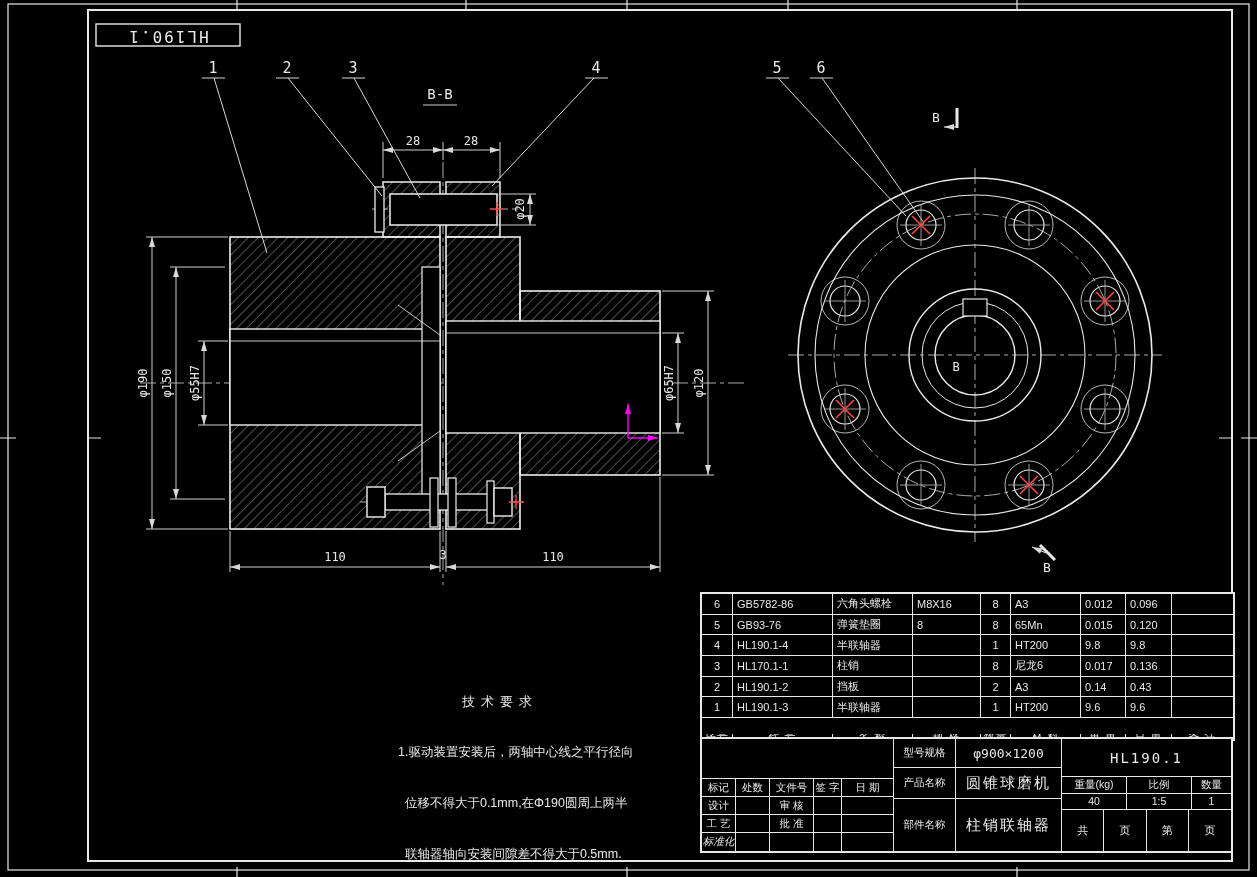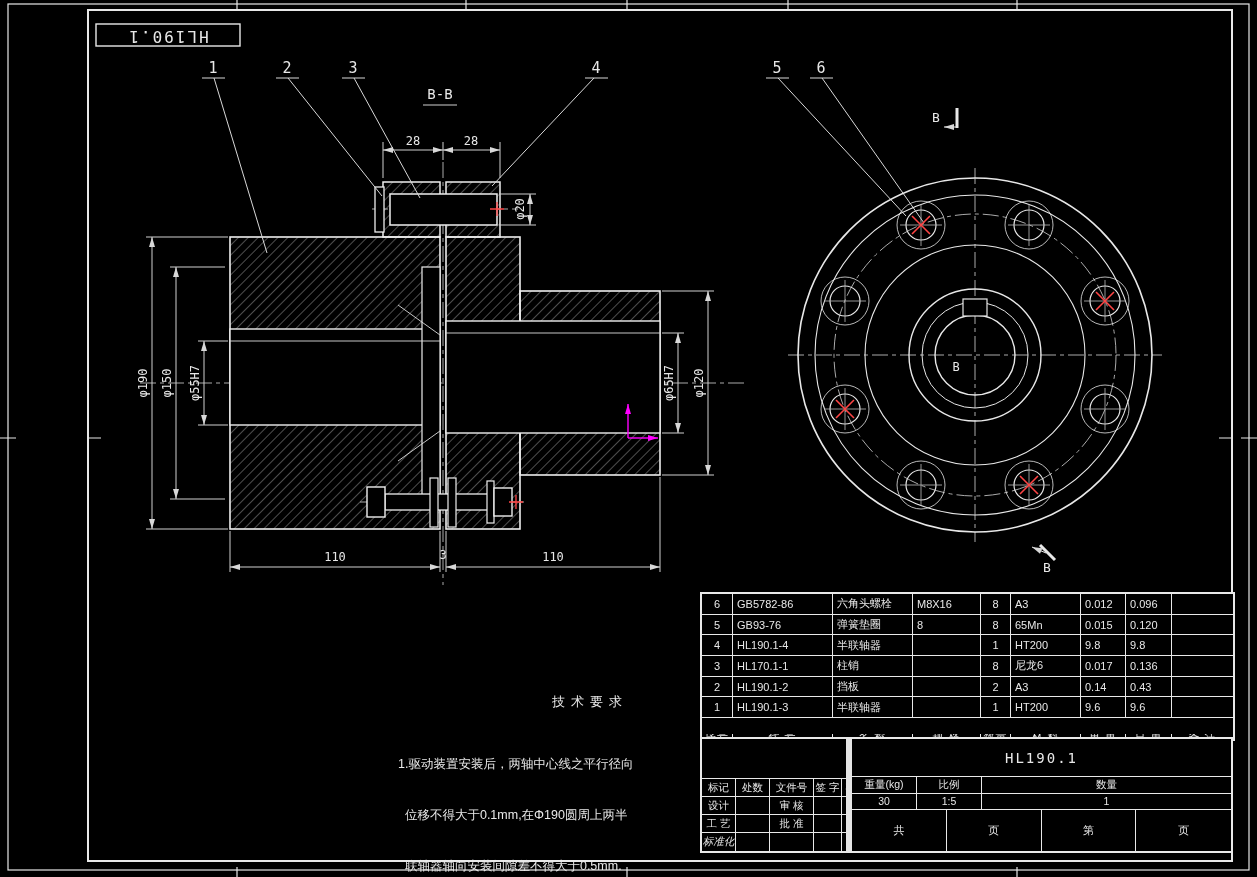--- a/index.html
+++ b/index.html
@@ -4,40 +4,40 @@
 <style>
   html,body{margin:0;padding:0;background:#000;}
   .page{position:relative;width:1257px;height:877px;background:#000;overflow:hidden;
         font-family:"Liberation Sans",sans-serif;color:#e8e8e8;}
   .page svg{position:absolute;left:0;top:0;}
   .page svg text{font-family:"DejaVu Sans Mono",monospace;fill:#e8e8e8;}
 
   
   .techreq{position:absolute;left:372px;top:659px;width:256px;font-size:12.5px;
            line-height:17px;white-space:pre;}
-  .tr-title{text-align:right;font-size:13px;letter-spacing:6px;margin-bottom:12px;}
+  .tr-title{text-align:center;font-size:13px;letter-spacing:6px;margin-bottom:0;}
   .tr-line{padding-left:26px;}
 
   
   .bom{position:absolute;left:700px;top:592px;display:grid;
        grid-template-columns:31px 100px 80px 68px 30px 70px 45px 46px 61px;
        grid-auto-rows:20.7px;border:2px solid #e8e8e8;background:#000;font-size:11px;}
   .bom>div{border-right:1px solid #e8e8e8;border-bottom:1px solid #e8e8e8;
            display:flex;align-items:center;justify-content:center;
            overflow:hidden;white-space:nowrap;}
   .bom>div.l{justify-content:flex-start;padding-left:4px;}
   .bom>div:nth-child(9n){border-right:none;}
   .bom>div:nth-last-child(-n+9){border-bottom:none;}
   .bom .hd{letter-spacing:1px;margin-top:16px;}
 
   
   .tb{position:absolute;left:700px;top:737px;width:533px;height:116px;
       border:2px solid #e8e8e8;box-sizing:border-box;display:flex;background:#000;font-size:11px;}
   .tb div{box-sizing:border-box;}
-  .tb-l{width:150px;border-right:6px solid #e5e5e5;display:flex;flex-direction:column;}
+  .tb-l{width:192px;border-right:1px solid #e5e5e5;display:flex;flex-direction:column;}
   .tb-l-top{height:40px;border-bottom:1px solid #e8e8e8;}
   .sig{flex:1;display:grid;grid-template-columns:34px 34px 44px 28px 1fr;grid-auto-rows:1fr;}
   .sig>div{border-right:1px solid #e8e8e8;border-bottom:1px solid #e8e8e8;
            display:flex;align-items:center;justify-content:center;font-size:10.5px;
            overflow:hidden;white-space:nowrap;}
   .sig>div:nth-child(5n){border-right:none;text-align:right;}
   .sig>div:nth-last-child(-n+5){border-bottom:none;font-style:italic;}
   .tb-m{width:168px;border-right:1px solid #e8e8e8;display:grid;
         grid-template-columns:62px 1fr;grid-template-rows:29px 31px 1fr;}
   .tb-m>div{border-right:1px solid #e8e8e8;border-bottom:1px solid #e8e8e8;
@@ -363,28 +363,36 @@
       <div></div>
 
       <div>标准化</div>
       <div></div>
       <div></div>
       <div></div>
       <div></div>
     </div>
   </div>
 
+  <div class="tb-m">
+    <div class="lab">型号规格</div>
+    <div class="mid">φ900×1200</div>
+    <div class="lab">产品名称</div>
+    <div class="big">圆锥球磨机</div>
+    <div class="lab">部件名称</div>
+    <div class="big">柱销联轴器</div>
+  </div>
 
   <div class="tb-r">
     <div class="dn">HL190.1</div>
     <div class="wsq">
       <div>重量(kg)</div>
       <div>比例</div>
       <div>数量</div>
-      <div>30</div>
+      <div>40</div>
       <div>1:5</div>
       <div>1</div>
     </div>
     <div class="sheet">
       <div>共</div>
       <div>页</div>
       <div>第</div>
       <div>页</div>
     </div>
   </div>

